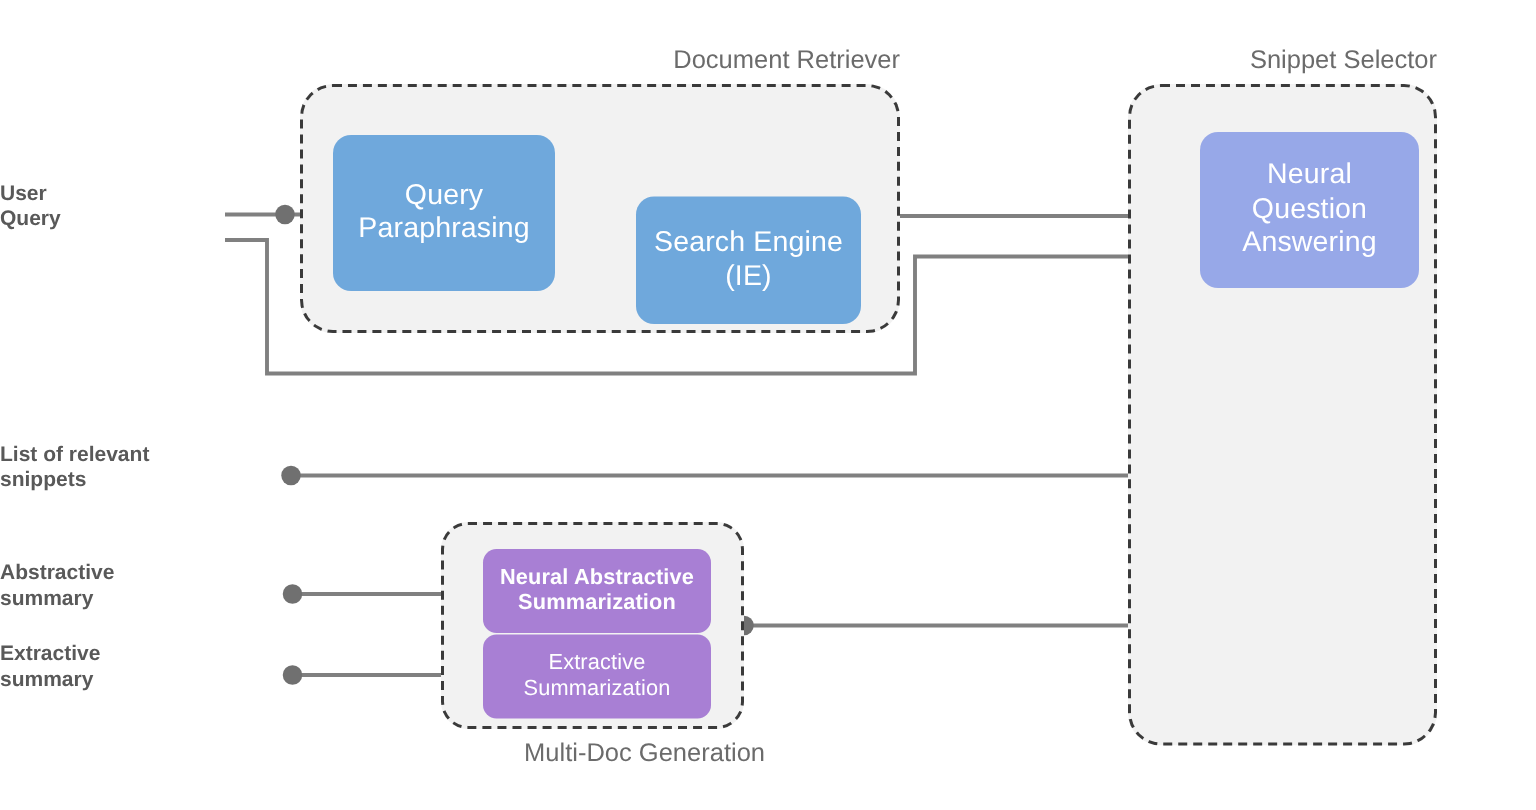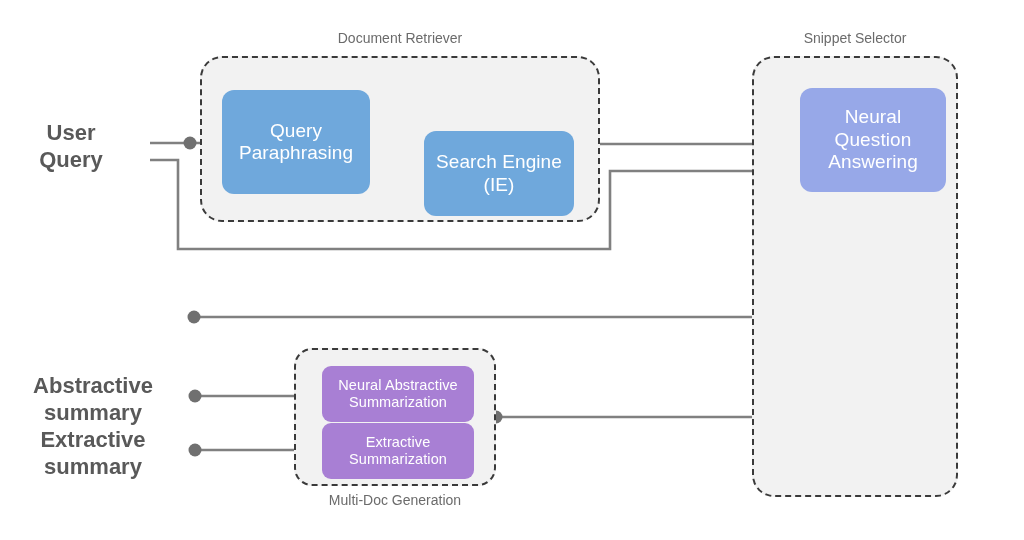--- a/index.html
+++ b/index.html
@@ -31,23 +31,23 @@
   .group {
     position: absolute;
     background: #f2f2f2;
     border: 2px dashed #3a3a3a;
     border-radius: 22px;
     box-sizing: border-box;
   }
   .group-label {
     position: absolute;
     color: #6b6b6b;
-    font-size: 14px;
+    font-size: 17px;
     white-space: nowrap;
-    text-align: center;
+    text-align: right;
   }
 
   
   .node {
     position: absolute;
     box-sizing: border-box;
     border-radius: 12px;
     color: #ffffff;
     display: flex;
     align-items: center;
@@ -61,22 +61,22 @@
   .node.indigo { background: #97a8e8; }
   .node.purple { background: #a87fd4; }
 
   .node .lbl { display: block; padding: 0 6px; }
 
   
   .io-label {
     position: absolute;
     color: #595959;
     font-weight: bold;
-    font-size: 22px;
-    text-align: center;
+    font-size: 14px;
+    text-align: left;
     line-height: 1.22;
   }
 </style>
 </head>
 <body>
 
 <div id="stage">
 
   <svg id="wires" viewBox="0 0 1024 540" xmlns="http://www.w3.org/2000/svg">
     <g fill="none" stroke="#808080" stroke-width="2.6" stroke-linecap="butt">
@@ -132,32 +132,34 @@
     <span class="lbl" style="white-space:pre-line;">Neural
 Question
 Answering</span>
   </div>
 
 
   <div class="group" style="left:294px; top:348px; width:202px; height:138px; border-radius:18px;"></div>
   <div class="group-label" style="left:280px; top:492px; width:230px;">Multi-Doc Generation</div>
 
   <div class="node purple" style="left:322px; top:366px; width:152px; height:56px; font-size:14.5px; border-radius:9px;">
-    <span class="lbl" style="white-space:pre-line;">Neural Abstractive
+    <span class="lbl" style="white-space:pre-line;font-weight:bold;">Neural Abstractive
 Summarization</span>
   </div>
 
   <div class="node purple" style="left:322px; top:423px; width:152px; height:56px; font-size:14.5px; border-radius:9px;">
     <span class="lbl" style="white-space:pre-line;">Extractive
 Summarization</span>
   </div>
 
   <div class="io-label" style="left:0px; top:120px; width:142px; white-space:pre-line;">User
 Query</div>
 
+  <div class="io-label" style="left:0px; top:294px; width:186px; white-space:pre-line;">List of relevant
+snippets</div>
 
   <div class="io-label" style="left:0px; top:373px; width:186px; white-space:pre-line;">Abstractive
 summary</div>
 
   <div class="io-label" style="left:0px; top:427px; width:186px; white-space:pre-line;">Extractive
 summary</div>
 
 </div>
 
 </body></html>

